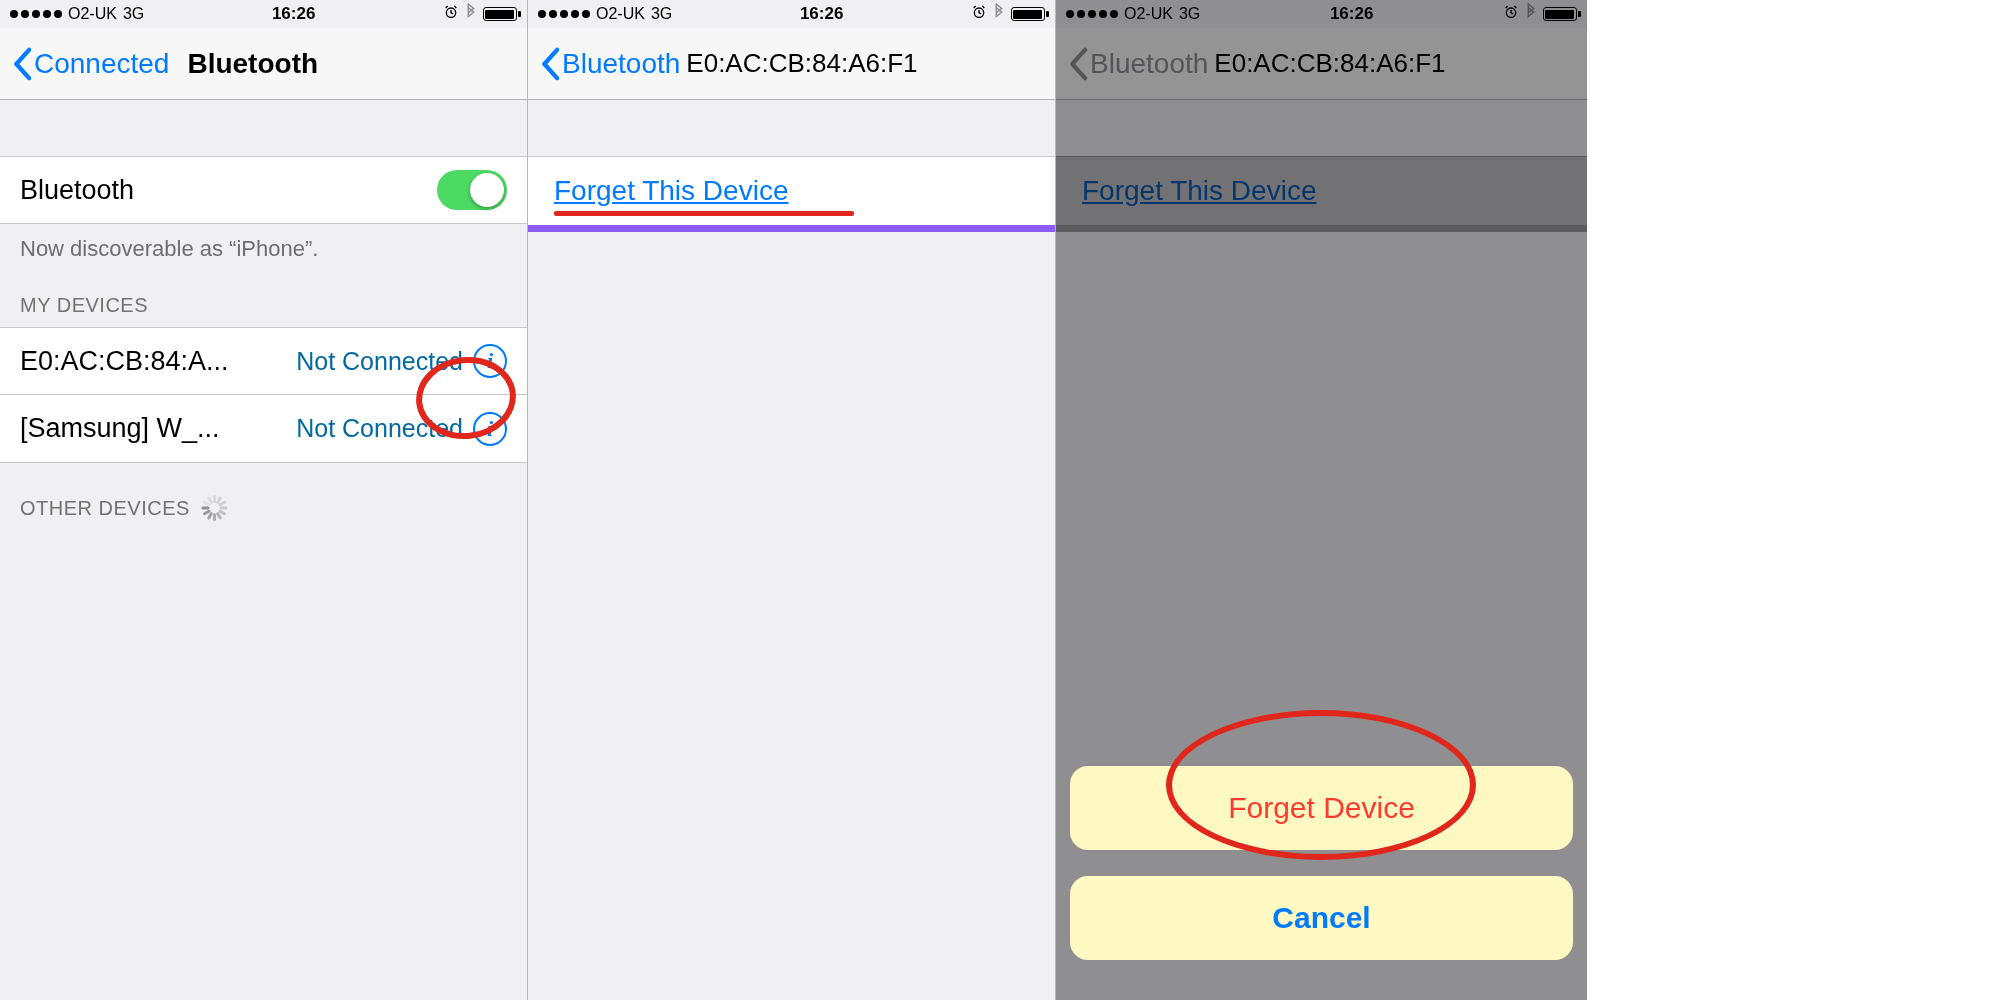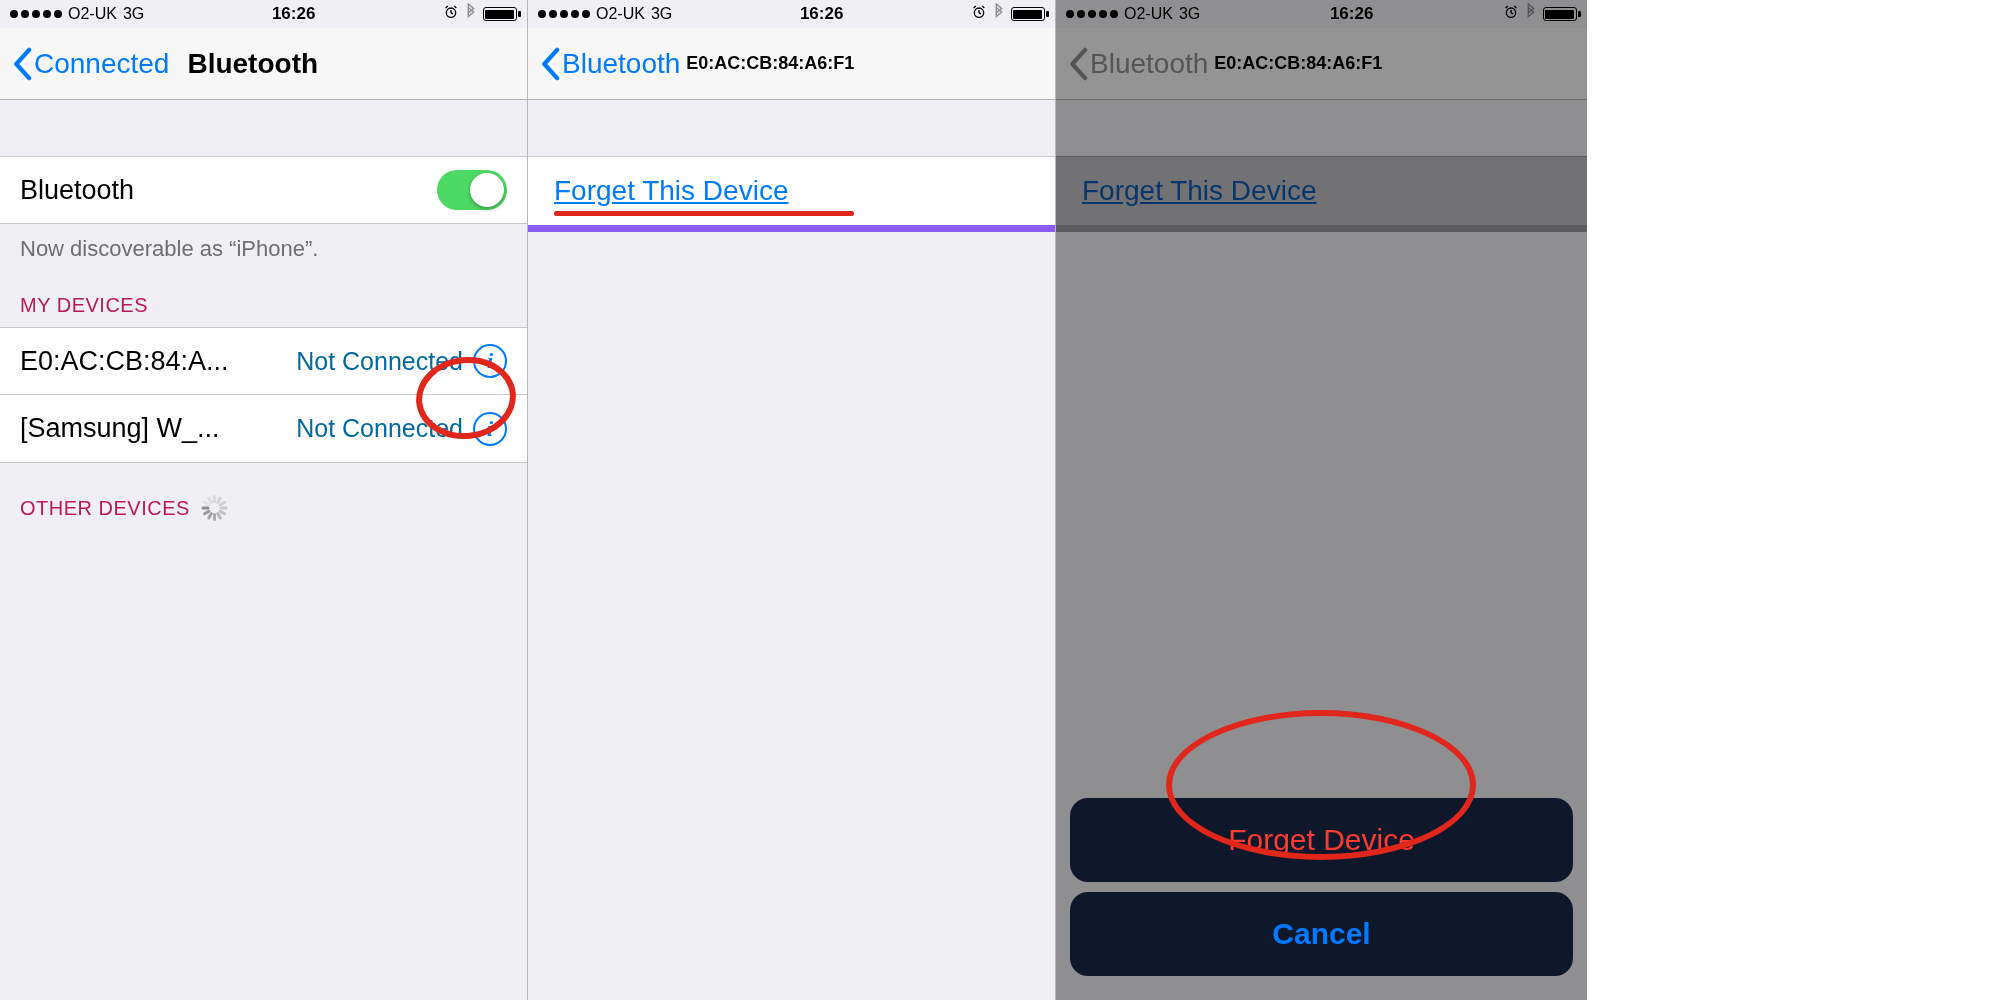--- a/index.html
+++ b/index.html
@@ -17,30 +17,30 @@
   .battery { width:34px; height:14px; border:1.5px solid #000; border-radius:3px; position:relative; display:inline-block; }
   .battery::after { content:""; position:absolute; right:-5px; top:3px; width:3px; height:6px; background:#000; border-radius:1px; }
   .battery .fill { position:absolute; inset:1.5px; background:#000; border-radius:1px; }
 
   
   .navbar { height:72px; display:flex; align-items:center; padding:0 12px; border-bottom:1px solid #b2b2b2; background:#f7f7f8; }
   .navbar .back { display:flex; align-items:center; color:#007aff; font-size:28px; font-weight:400; }
   .navbar .back svg { width:20px; height:34px; margin-right:2px; }
   .navbar .title { flex:1; text-align:left; font-size:28px; font-weight:600; color:#000; padding-left:18px; }
   .navbar.panel2 .back { font-size:28px; }
-  .navbar.panel2 .title { font-size:18px; font-weight:700; padding-left:6px; }
+  .navbar.panel2 .title { font-size:26px; font-weight:400; padding-left:6px; }
 
   
   .cell { background:#fff; border-top:1px solid #c8c7cc; border-bottom:1px solid #c8c7cc; padding:0 20px; display:flex; align-items:center; min-height:68px; font-size:27px; color:#000; }
   .cell + .cell { border-top:none;justify-content:space-between; }
   .cell .label { flex:1; white-space:nowrap; overflow:hidden; text-overflow:ellipsis; }
   .cell .status { color:#0369a1; font-size:25px; padding-right:10px; }
   .section-gap { height:56px; }
   .footer-note { padding:12px 20px 0 20px; color:#6d6d72; font-size:22px; }
-  .section-header { padding:32px 20px 10px 20px; color:#be185d; font-size:20px; letter-spacing:0.5px; display:flex; align-items:center; gap:10px; }
+  .section-header { padding:32px 20px 10px 20px; color:#737373; font-size:20px; letter-spacing:0.5px; display:flex; align-items:center; gap:10px; }
 
   
   .toggle { width:70px; height:40px; border-radius:40px; background:#4cd964; position:relative; }
   .toggle .knob { position:absolute; right:3px; top:3px; width:34px; height:34px; border-radius:50%; background:#fff; box-shadow:0 2px 4px rgba(0,0,0,.3); }
 
   
   .info-btn { width:34px; height:34px; border:2.2px solid #007aff; border-radius:50%; display:flex; align-items:center; justify-content:center; color:#007aff; font-family: Georgia, "Times New Roman", serif; font-size:22px; font-style:italic; font-weight:600; }
 
   
   .spinner { width:26px; height:26px; position:relative; display:inline-block; }
@@ -51,21 +51,21 @@
   .underline-red { position:absolute; left:26px; bottom:9px; height:5px; width:300px; background:#e1261c; border-radius:2px; }
 
   
   .dim { position:absolute; inset:0; background:rgba(0,0,0,0.40); }
   .panel3-top .navbar .back { color:#8e8e93; }
   .panel3-top .navbar svg path { stroke:#8e8e93; }
   .panel3-top .forget-row { color:#0a5ab3; background:#bfbfc2; border-color:#9a9a9e; }
 
   
   .action-sheet { position:absolute; left:14px; right:14px; bottom:14px; }
-  .sheet-group { background:#0f172a; border-radius:18px; overflow:hidden; margin-bottom:10px; }
+  .sheet-group { background:#fef9c3; border-radius:18px; overflow:hidden; margin-bottom:26px; }
   .sheet-btn { height:84px; display:flex; align-items:center; justify-content:center; font-size:30px; }
   .sheet-btn.destructive { color:#ff3b30; }
   .sheet-btn.cancel { color:#007aff; font-weight:600; }
 
   
   .anno-circle { position:absolute; border:6px solid #e1261c; border-radius:50%; pointer-events:none; }
 
   .grey-icon { color:#8e8e93; }
 </style>
 </head>

